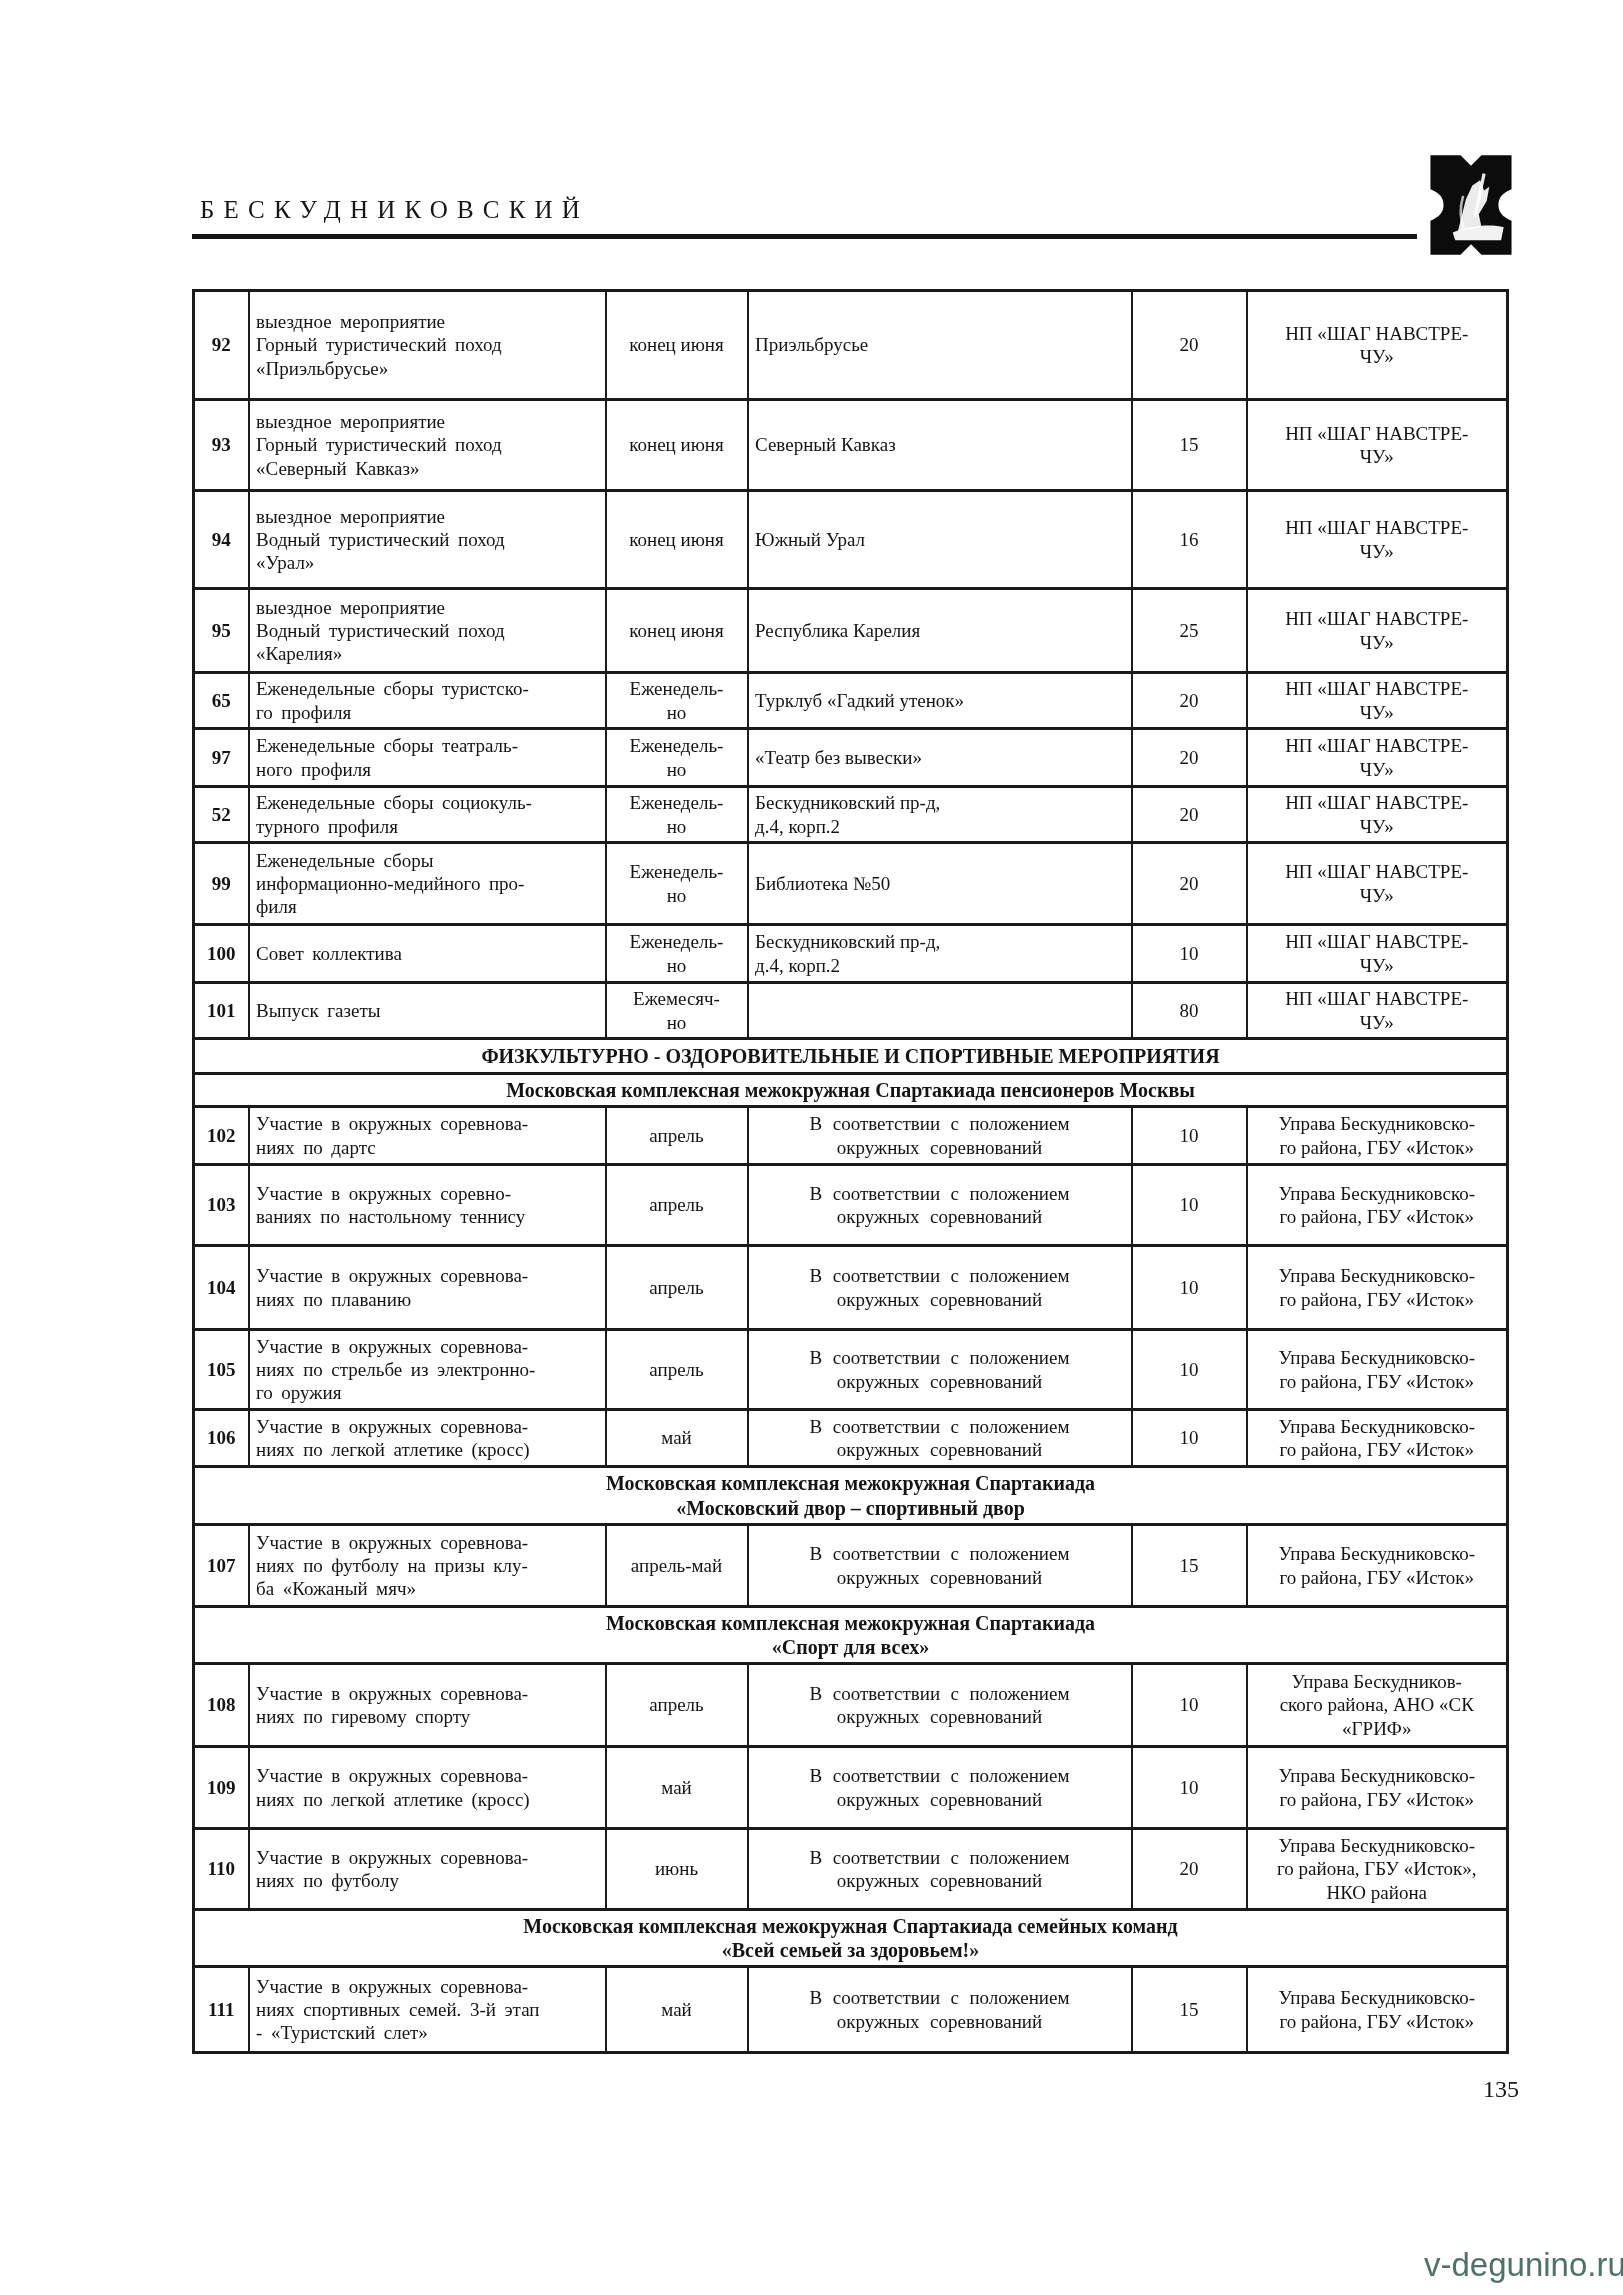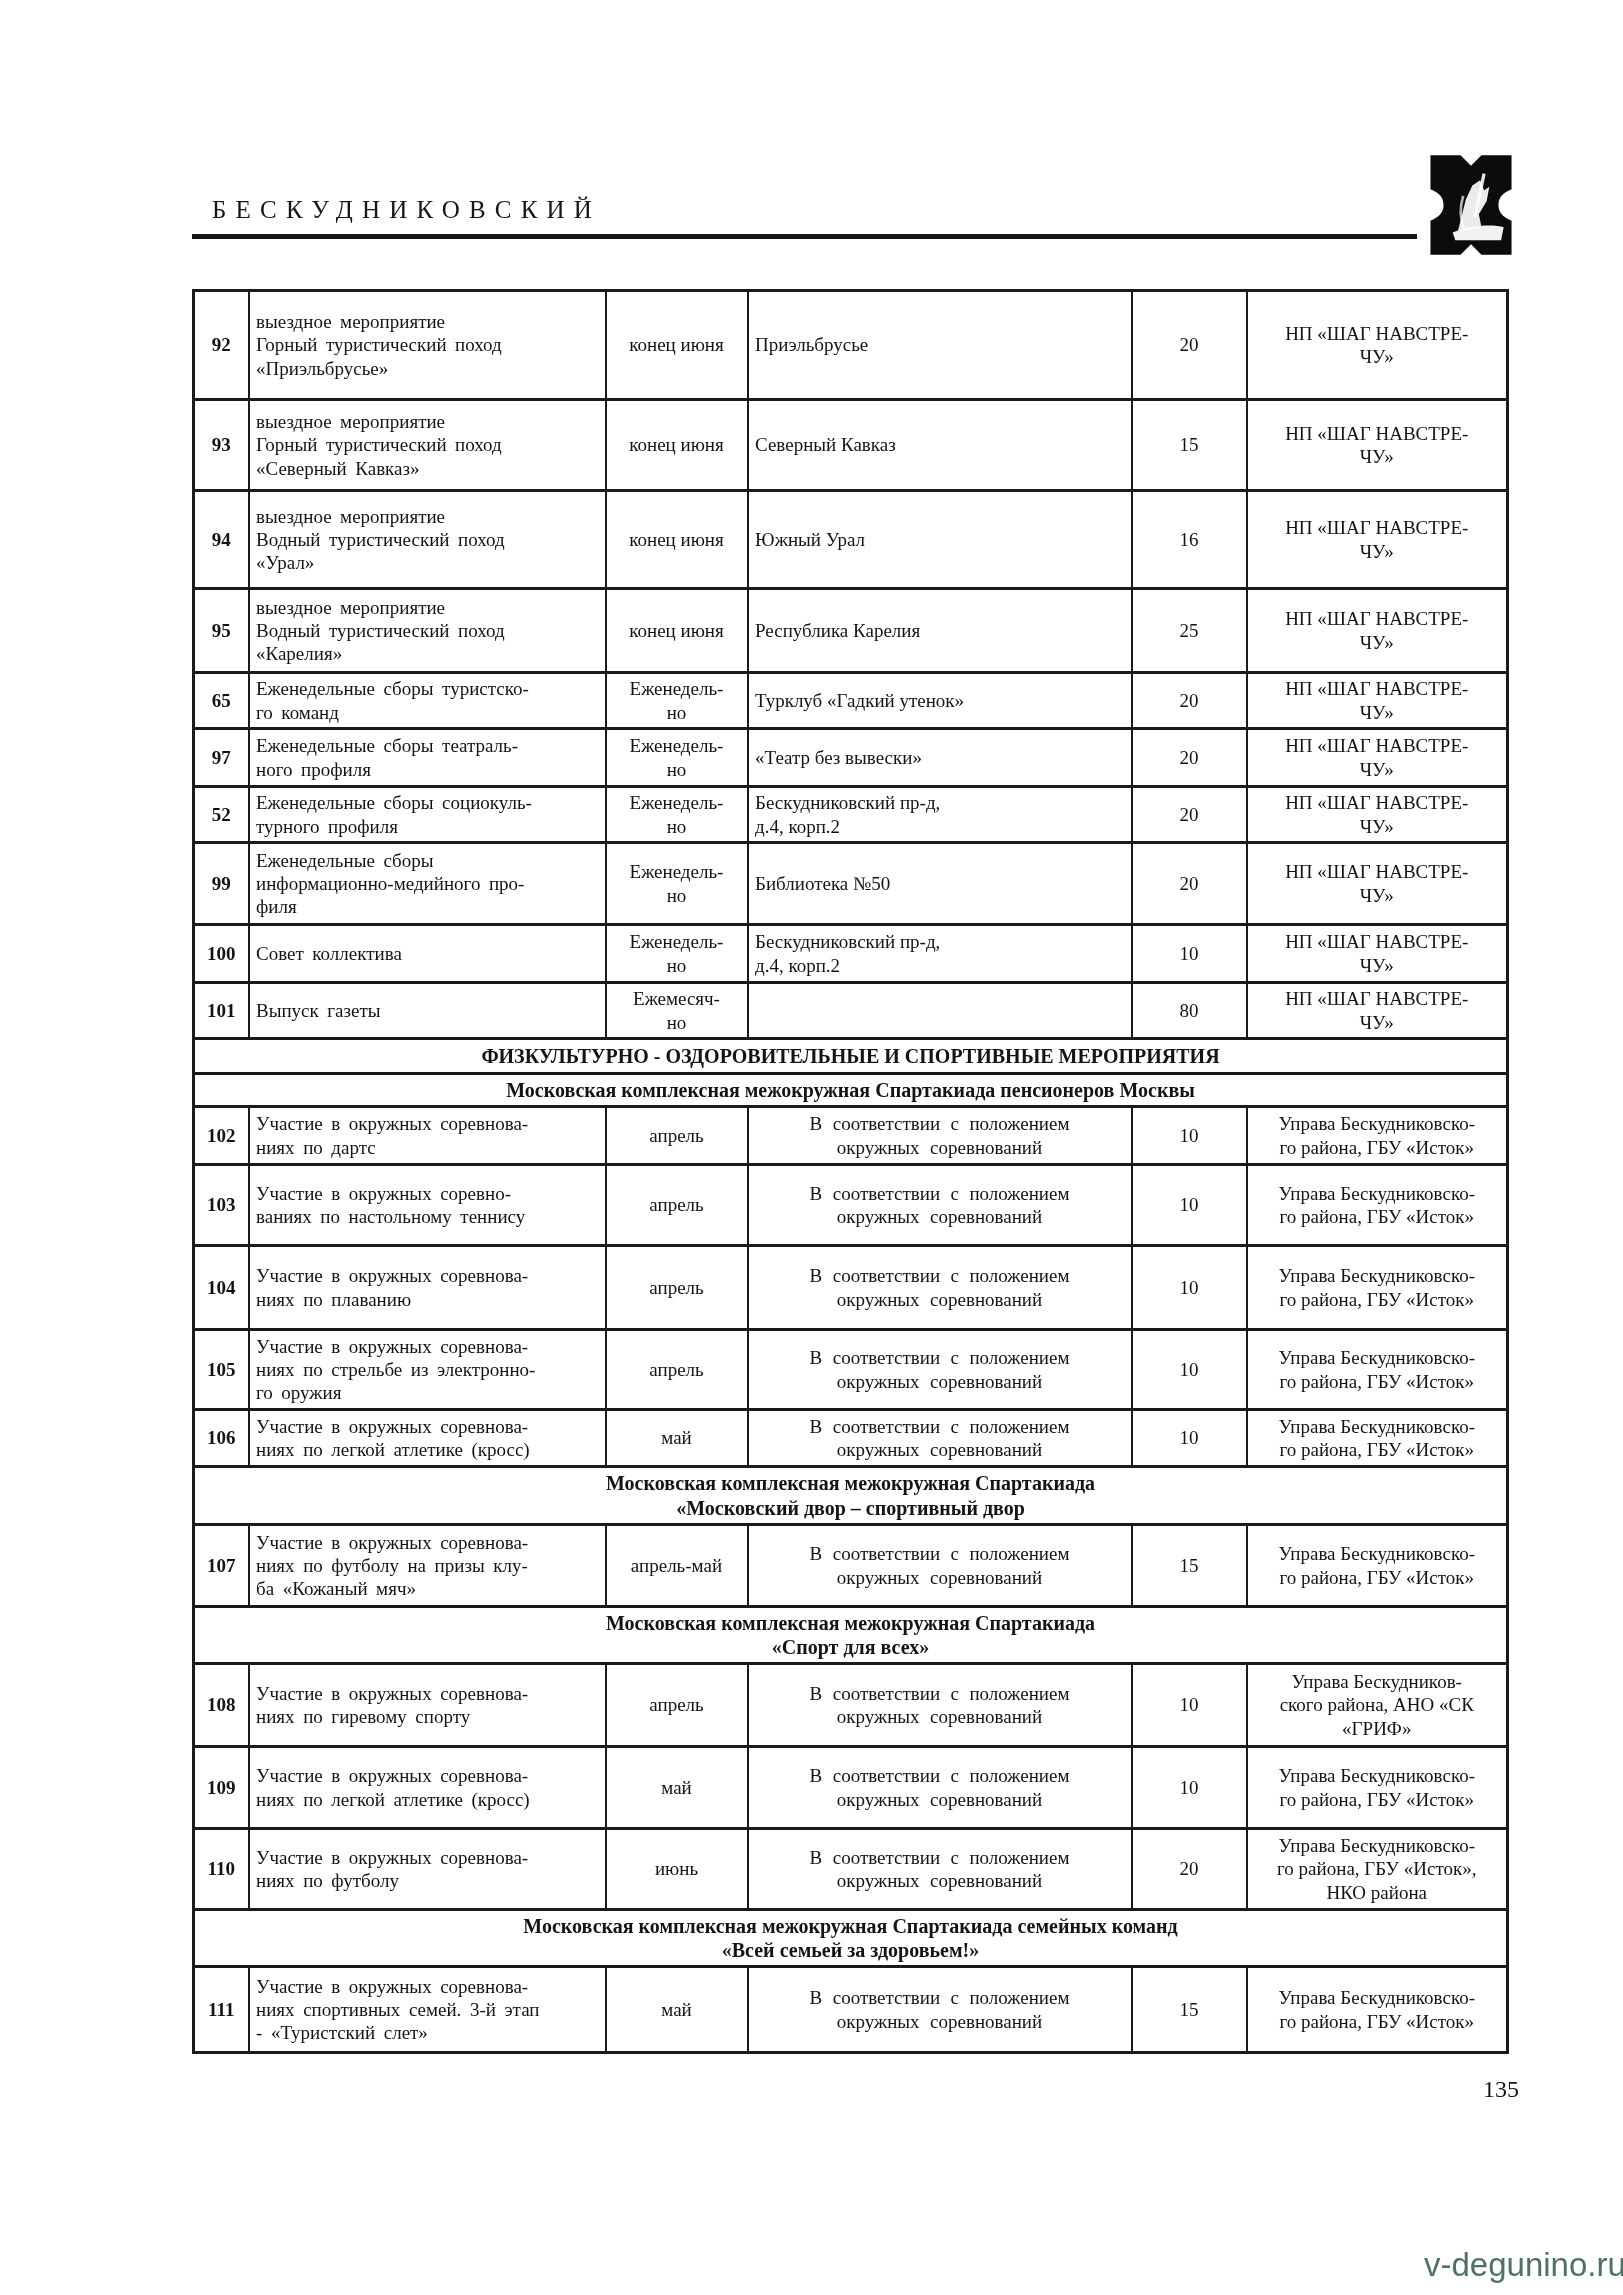--- a/index.html
+++ b/index.html
@@ -5,21 +5,21 @@
   html,body { margin:0; padding:0; background:#e8e8e8; }
   .page {
     position:relative;
     width:1623px; height:2295px;
     background:#ffffff;
     overflow:hidden;
     font-family:"Liberation Serif","DejaVu Serif",serif;
     color:#141414;
   }
   .district-title {
-    position:absolute; left:212px; top:196px;
+    position:absolute; left:200px; top:196px;
     font-size:25px; letter-spacing:9.2px; font-weight:normal;
     color:#161616; white-space:nowrap;
   }
   .title-rule {
     position:absolute; left:192px; top:234px;
     width:1225px; height:4.6px; background:#161616;
   }
   .emblem {
     position:absolute; left:1429px; top:154px;
     width:84px; height:102px;
@@ -127,21 +127,21 @@
 «Карелия»</td>
         <td class="cell-date">конец июня</td>
         <td class="cell-place">Республика Карелия</td>
         <td class="cell-count">25</td>
         <td class="cell-org">НП «ШАГ НАВСТРЕ-
 ЧУ»</td>
       </tr>
       <tr style="height:56px">
         <td class="cell-num">65</td>
         <td class="cell-name">Еженедельные сборы туристско-
-го команд</td>
+го профиля</td>
         <td class="cell-date">Еженедель-
 но</td>
         <td class="cell-place">Турклуб «Гадкий утенок»</td>
         <td class="cell-count">20</td>
         <td class="cell-org">НП «ШАГ НАВСТРЕ-
 ЧУ»</td>
       </tr>
       <tr style="height:58px">
         <td class="cell-num">97</td>
         <td class="cell-name">Еженедельные сборы театраль-

